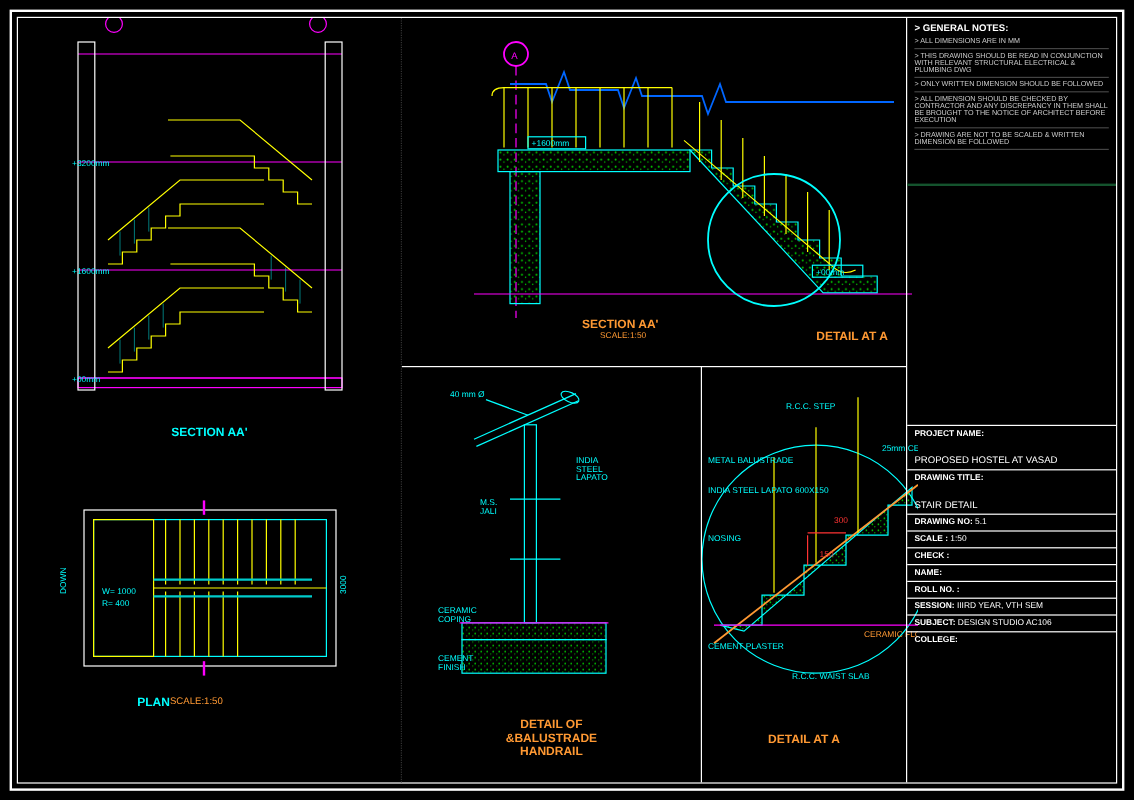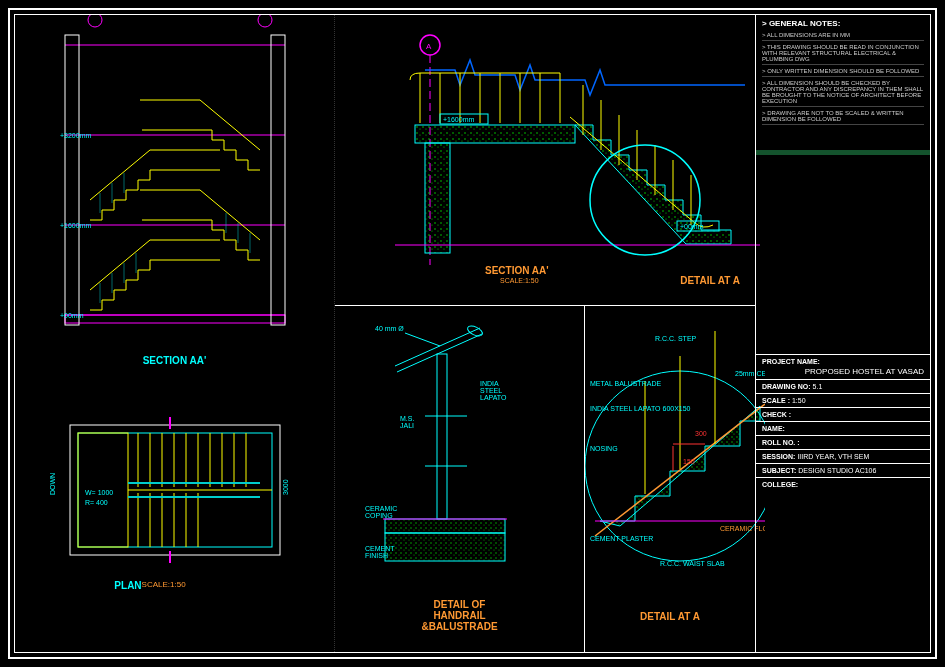--- a/index.html
+++ b/index.html
@@ -2,27 +2,27 @@
 <html><head>
 <meta charset="utf-8">
 <style>
 *{margin:0;padding:0;box-sizing:border-box}
 body{background:#000;width:945px;height:667px;font-family:Arial,sans-serif;color:#fff;overflow:hidden;position:relative}
 .sheet{position:absolute;top:8px;left:8px;right:8px;bottom:8px;border:2px solid #fff}
 .inner{position:absolute;top:4px;left:4px;right:4px;bottom:4px;border:1px solid #fff}
 
 
 .titleblock{position:absolute;right:0;top:0;bottom:0;width:175px;border-left:1px solid #fff;font-size:7px}
-.tb-notes{border-bottom:5px solid #14532d;padding:4px 6px;height:140px}
+.tb-notes{border-bottom:2px solid #14532d;padding:4px 6px;height:140px}
 .tb-notes h4{font-size:8px;margin-bottom:4px;color:#fff}
 .tb-notes .note{font-size:6px;margin:3px 0;color:#ccc;border-bottom:1px solid #444;padding-bottom:2px}
 .tb-logo{height:200px;border-bottom:1px solid #fff}
 .tb-row{border-bottom:1px solid #fff;padding:3px 6px;font-size:7px}
 .tb-row .lbl{font-weight:bold}
-.tb-row .val{display:block;text-align:right;font-size:8px;margin-top:2px}
+.tb-row .val{display:block;text-align:left;font-size:8px;margin-top:14px}
 
 
 .panel-left{position:absolute;left:0;top:0;bottom:0;width:320px;border-right:1px dotted #333}
 .panel-tr{position:absolute;left:320px;top:0;right:175px;height:290px}
 .panel-bm{position:absolute;left:320px;top:290px;right:175px;bottom:0}
 .panel-bm-l{position:absolute;left:0;top:0;width:250px;bottom:0;border-top:1px solid #fff;border-right:1px solid #fff}
 .panel-bm-r{position:absolute;left:250px;top:0;right:0;bottom:0;border-top:1px solid #fff}
 
 .title-text{color:#0ff;font-weight:bold;font-size:10px;text-align:center}
 .title-text-r{color:#ff9933;font-weight:bold;font-size:10px;text-align:center}
@@ -229,22 +229,22 @@
   </g>
   <defs>
     <pattern id="hatch2" width="5" height="5" patternUnits="userSpaceOnUse">
       <circle cx="1" cy="2" r="0.7" fill="#0c0"></circle>
       <circle cx="4" cy="4" r="0.5" fill="#0c0"></circle>
     </pattern>
   </defs>
 </svg>
 <div style="position:absolute;bottom:20px;left:0;right:0;text-align:center">
   <div class="title-text-r">DETAIL OF</div>
+  <div class="title-text-r">&amp;BALUSTRADE</div>
   <div class="title-text-r">HANDRAIL</div>
-  <div class="title-text-r">&amp;BALUSTRADE</div>
 </div>
 </div>
 
 <div class="panel-bm-r">
 <svg width="180" height="340">
   <g transform="translate(20,50)">
     <circle cx="75" cy="110" r="95" fill="none" stroke="#0ff" stroke-width="1"></circle>
 
     <g stroke="#0ff" fill="url(#hatch3)">
       <path d="M-5 165 l35 0 l0 -25 l35 0 l0 -25 l35 0 l0 -25 l35 0 l0 -25 l20 0 l0 -15 l-140 120 Z"></path>
@@ -292,20 +292,24 @@
     <div class="note">&gt; ONLY WRITTEN DIMENSION SHOULD BE FOLLOWED</div>
     <div class="note">&gt; ALL DIMENSION SHOULD BE CHECKED BY CONTRACTOR AND ANY DISCREPANCY IN THEM SHALL BE BROUGHT TO THE NOTICE OF ARCHITECT BEFORE EXECUTION</div>
     <div class="note">&gt; DRAWING ARE NOT TO BE SCALED &amp; WRITTEN DIMENSION BE FOLLOWED</div>
   </div>
   <div class="tb-logo"></div>
   <div class="tb-row">
     <span class="lbl">PROJECT NAME:</span>
     <span class="val">PROPOSED HOSTEL AT VASAD</span>
   </div>
   <div class="tb-row">
+    <span class="lbl">DRAWING TITLE:</span>
+    <span class="val">STAIR DETAIL</span>
+  </div>
+  <div class="tb-row">
     <span class="lbl">DRAWING NO:</span>
     <span>5.1</span>
   </div>
   <div class="tb-row">
     <span class="lbl">SCALE :</span>
     <span>1:50</span>
   </div>
   <div class="tb-row">
     <span class="lbl">CHECK :</span>
   </div>

